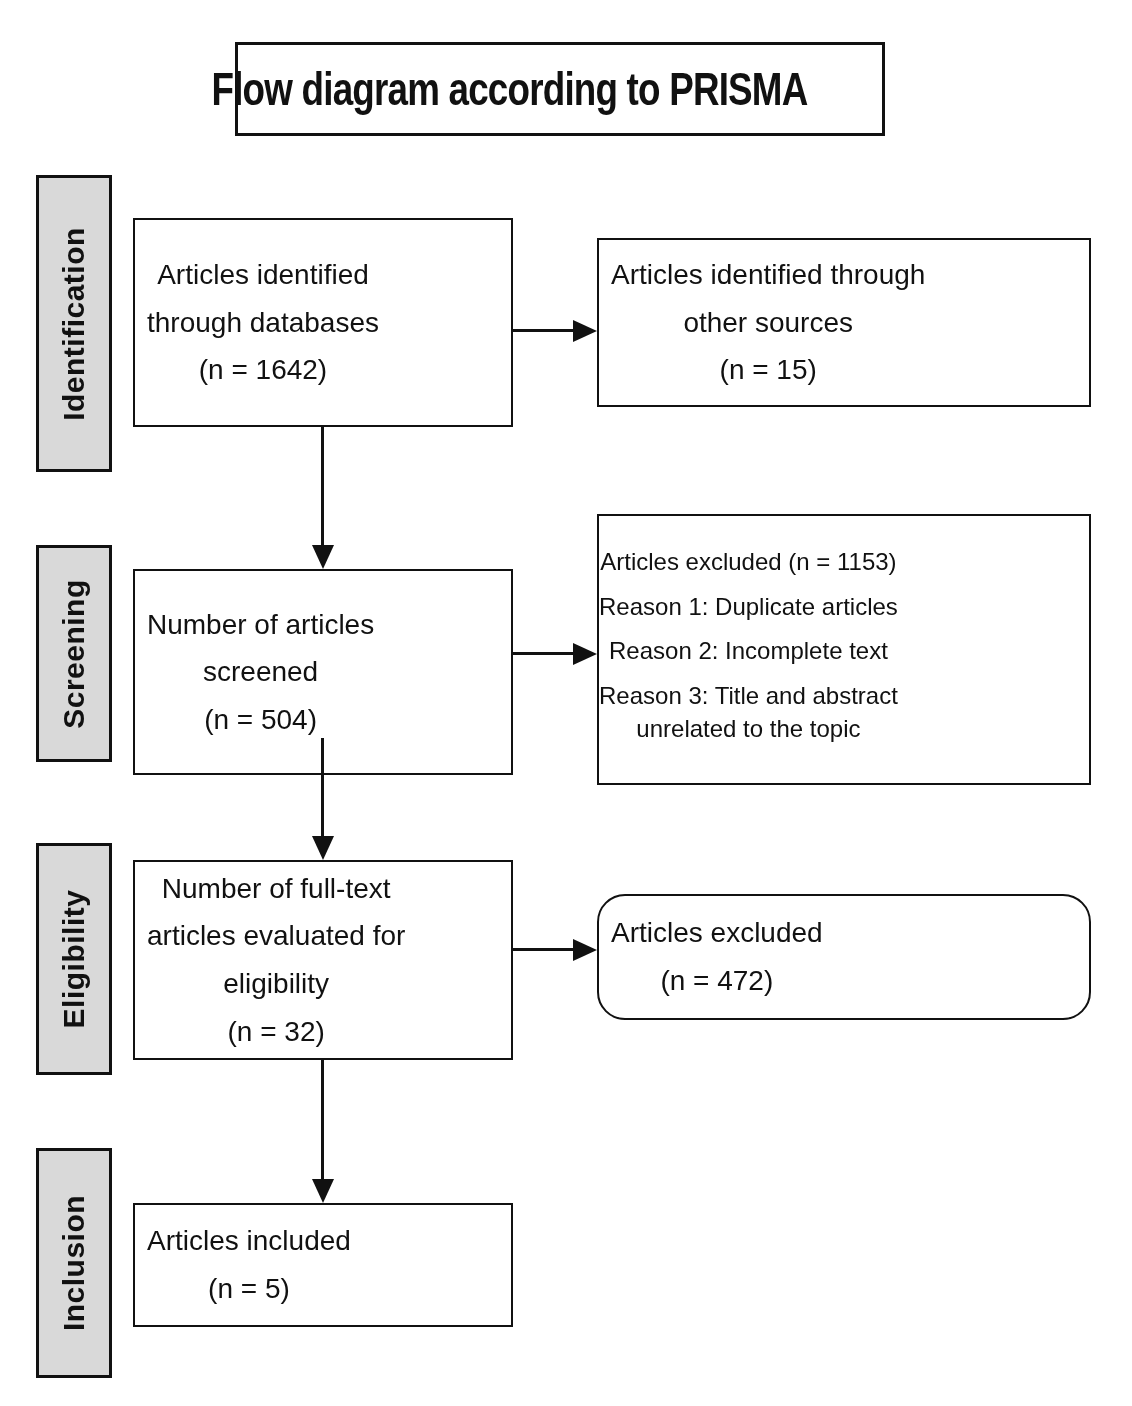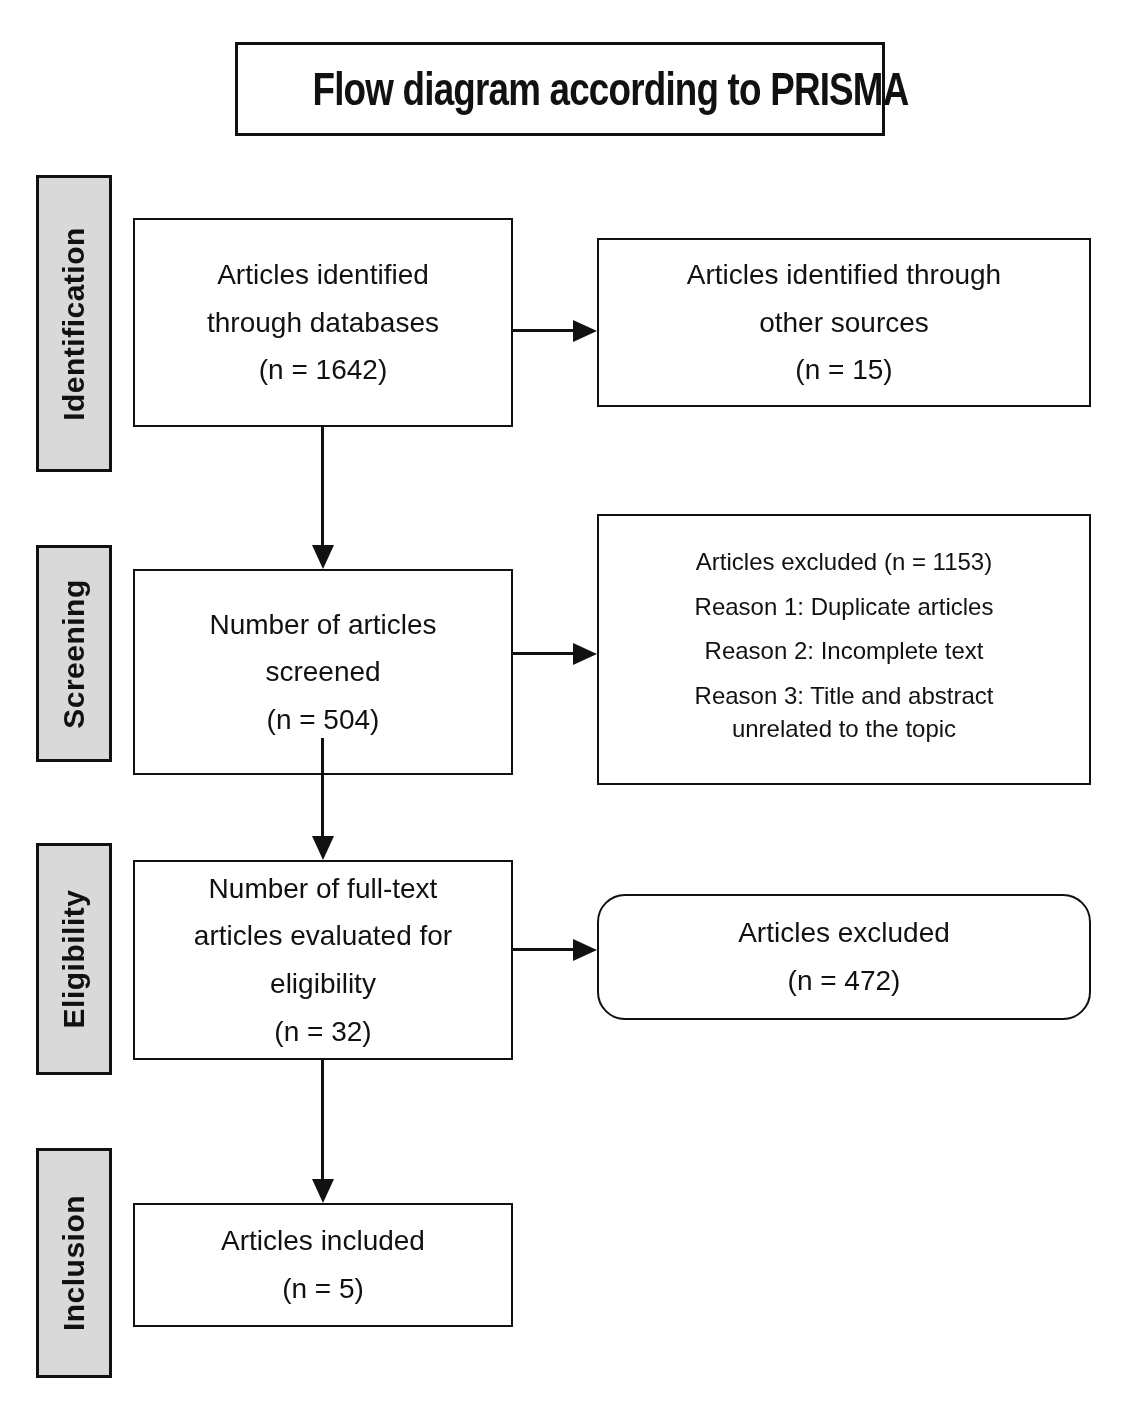--- a/index.html
+++ b/index.html
@@ -22,40 +22,40 @@
   }
 
   
   .node {
     position: absolute;
     background: #ffffff;
     border: 2px solid var(--line-color, #111111);
     box-sizing: border-box;
     display: flex;
     align-items: center;
-    justify-content: center;
+    justify-content: flex-start;
     text-align: center;
   }
   .node .txt {
     white-space: pre-line;
     font-size: 28px;
     line-height: 1.7;
     padding: 0 12px;
   }
 
   .title-box {
     position: absolute;
     left: 235px; top: 42px;
     width: 650px; height: 94px;
     border: 3px solid var(--line-color, #111111);
     box-sizing: border-box;
     background: #ffffff;
     display: flex;
     align-items: center;
-    justify-content: flex-start;
+    justify-content: flex-end;
   }
   .title-box .title-txt {
     font-size: 46px;
     font-weight: 700;
     letter-spacing: -1px;
     white-space: nowrap;
     transform: scaleX(0.8);
   }
 
   

